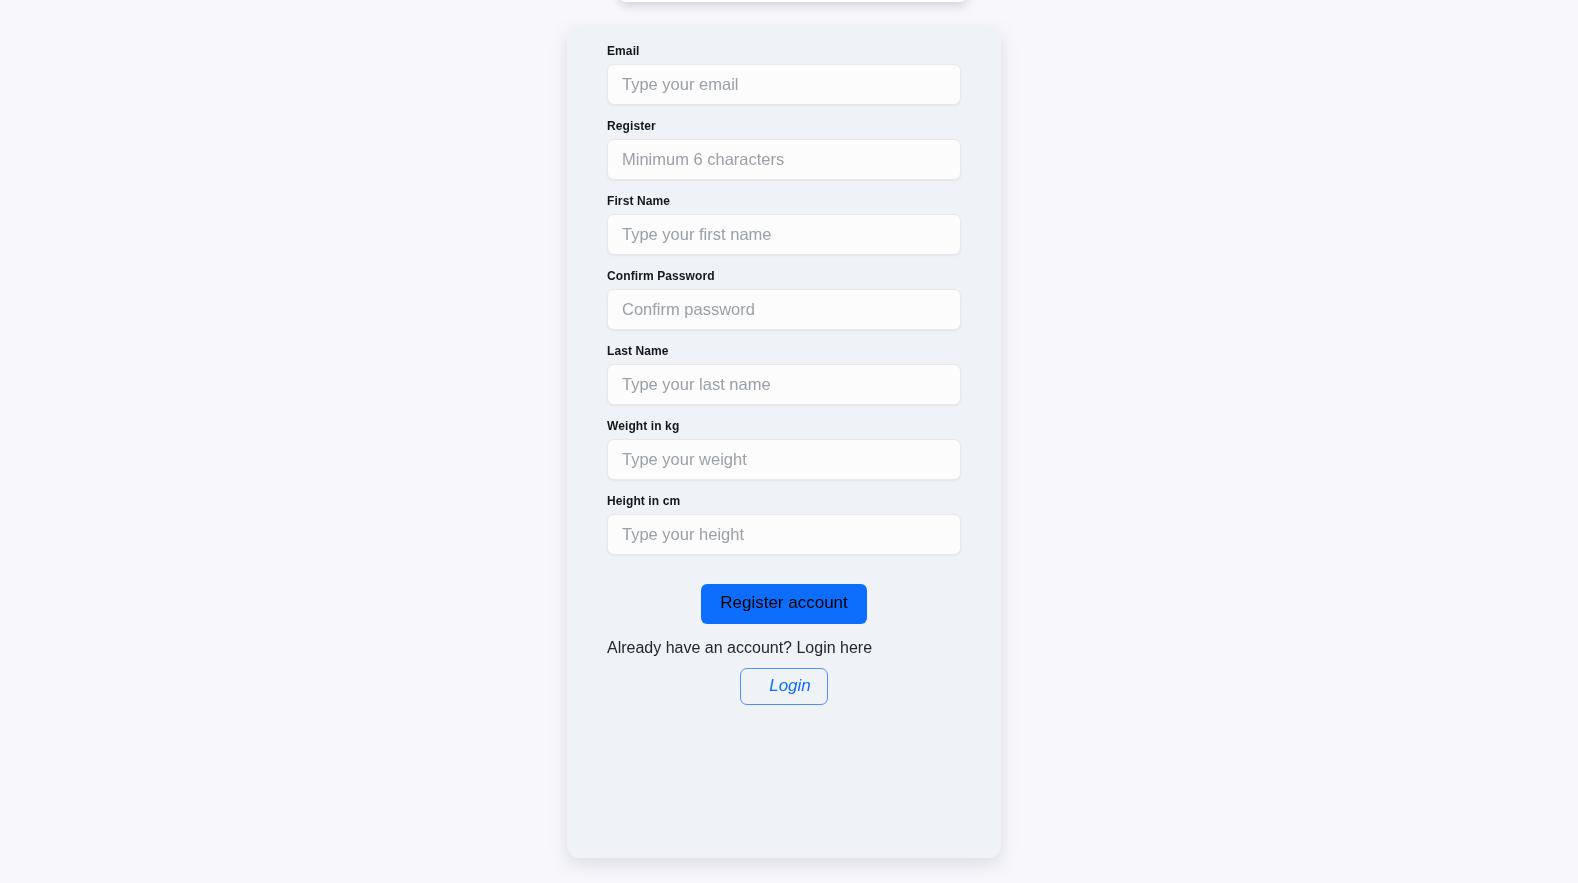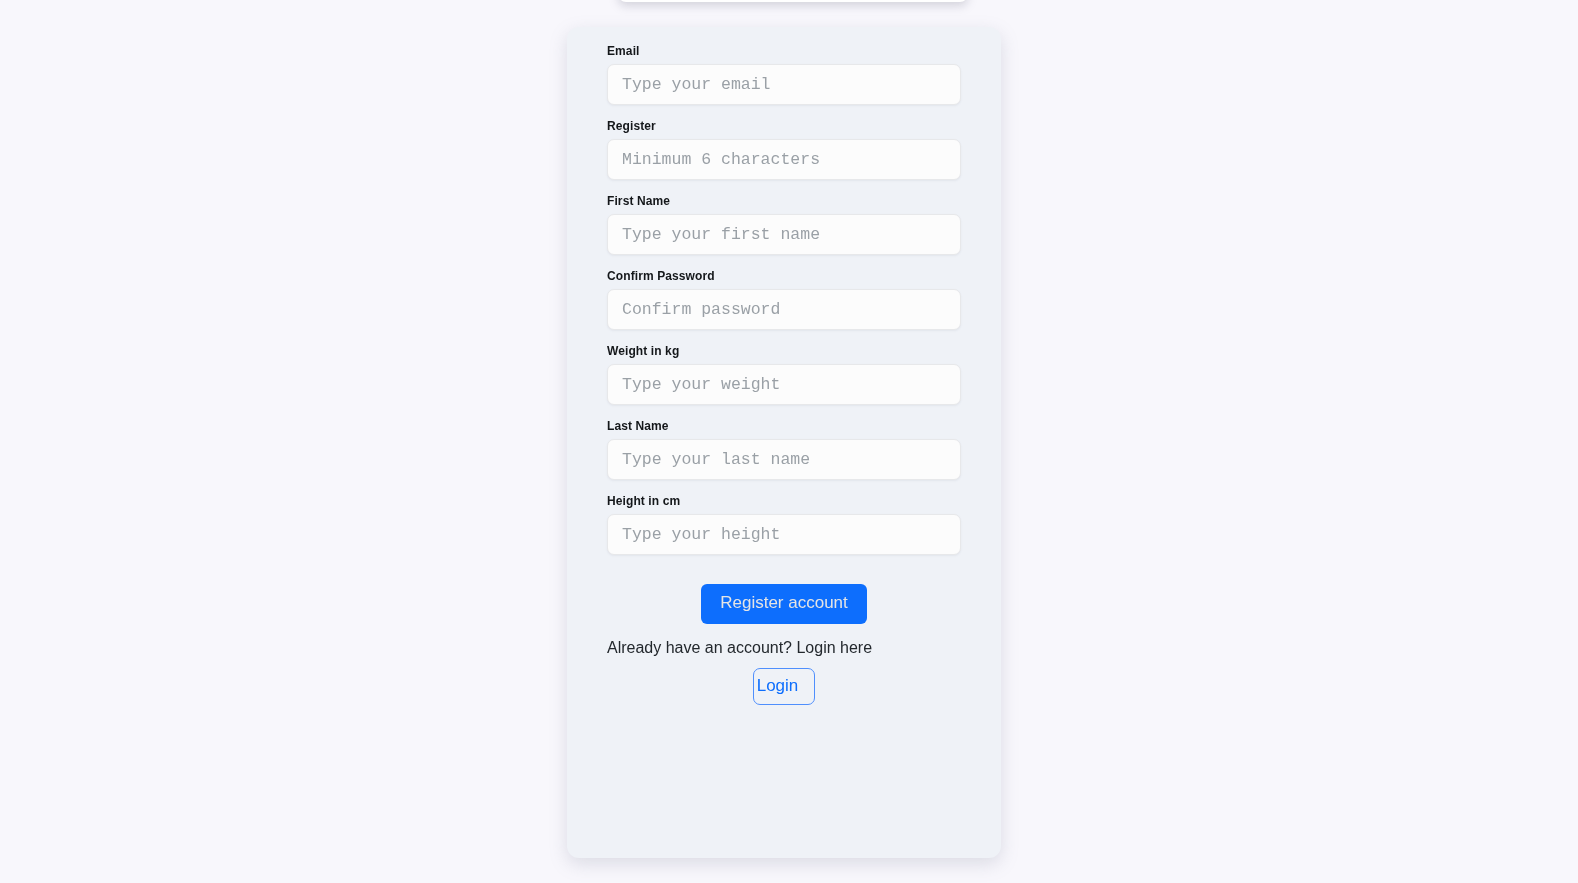--- a/index.html
+++ b/index.html
@@ -68,21 +68,21 @@
     letter-spacing: 0.1px;
   }
 
   .field-input {
     display: block;
     width: 100%;
     box-sizing: border-box;
     height: 41px;
     padding: 0 14px;
     font-size: 16.5px;
-    font-family: Liberation Mono, monospace;
+    font-family: Liberation Sans, sans-serif;
     color: #0f766e;
     background: #fcfcfc;
     border: 1px solid #e7e8ea;
     border-radius: 7px;
     box-shadow: 0 1px 2px rgba(120, 125, 145, 0.10);
     outline: none;
   }
   .field-input::placeholder {
     color: #9aa0a6;
     opacity: 1;
@@ -90,21 +90,21 @@
 
   .actions {
     text-align: center;
     margin-top: 29px;
   }
 
   .register-button {
     display: inline-block;
     font-family: "Liberation Sans", sans-serif;
     font-size: 17px;
-    color: #e5e5e5;
+    color: #000000;
     background: #0d6efd;
     border: none;
     border-radius: 6px;
     padding: 10px 19px 11px 19px;
     cursor: pointer;
     line-height: 1.1;
   }
 
   .login-prompt {
     font-size: 16px;
@@ -118,23 +118,24 @@
   }
 
   .login-button {
     display: inline-block;
     font-family: "Liberation Sans", sans-serif;
     font-size: 17px;
     color: #0d6efd;
     background: transparent;
     border: 1px solid #4f8ffd;
     border-radius: 7px;
-    padding: 8px 16px 9px 3px;
+    padding: 8px 16px 9px 28px;
     cursor: pointer;
     line-height: 1.1;
+    font-style: italic;
   }
 </style>
 </head>
 <body>
 
 <div class="top-shadow"></div>
 
 <div class="card">
 
 
@@ -154,27 +155,27 @@
       <label class="field-label">First Name</label>
       <input class="field-input" type="text" placeholder="Type your first name" style="">
     </div>
 
     <div class="field">
       <label class="field-label">Confirm Password</label>
       <input class="field-input" type="text" placeholder="Confirm password" style="">
     </div>
 
     <div class="field">
-      <label class="field-label">Weight in kg</label>
-      <input class="field-input" type="text" placeholder="Type your weight" style="">
+      <label class="field-label">Last Name</label>
+      <input class="field-input" type="text" placeholder="Type your last name" style="">
     </div>
 
     <div class="field">
-      <label class="field-label">Last Name</label>
-      <input class="field-input" type="text" placeholder="Type your last name" style="">
+      <label class="field-label">Weight in kg</label>
+      <input class="field-input" type="text" placeholder="Type your weight" style="">
     </div>
 
     <div class="field">
       <label class="field-label">Height in cm</label>
       <input class="field-input" type="text" placeholder="Type your height" style="">
     </div>
 
     <div class="actions">
       <button class="register-button">Register account</button>
     </div>

